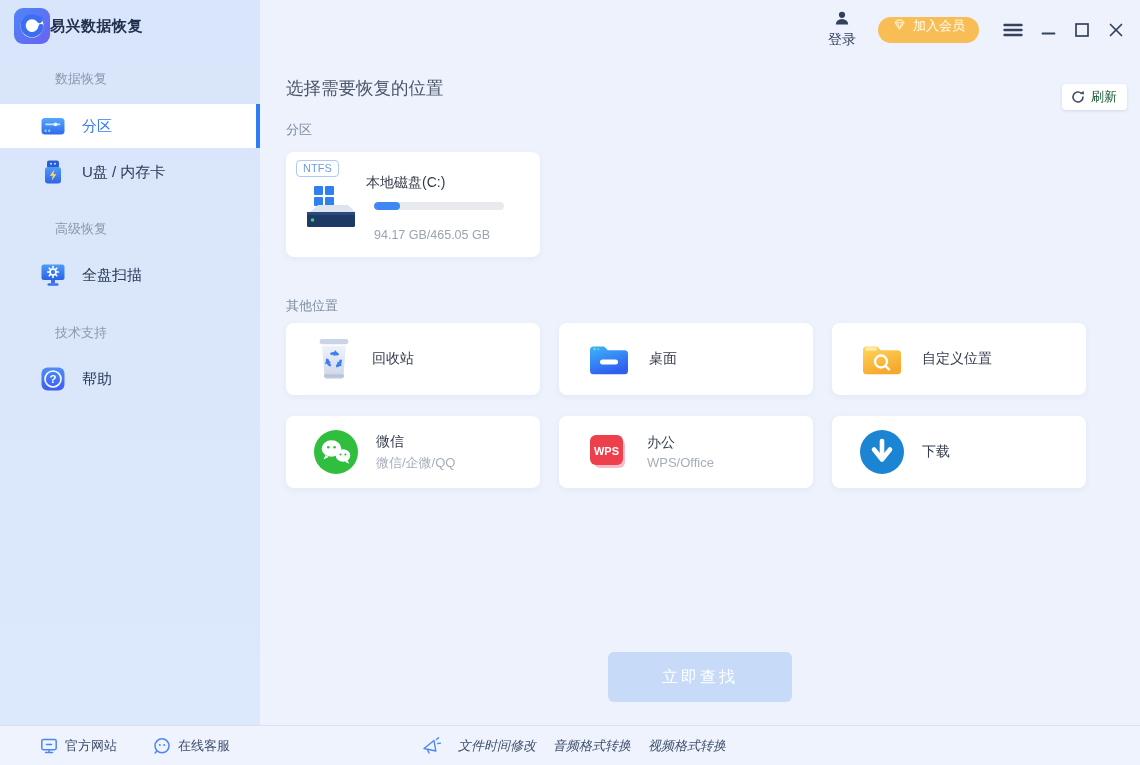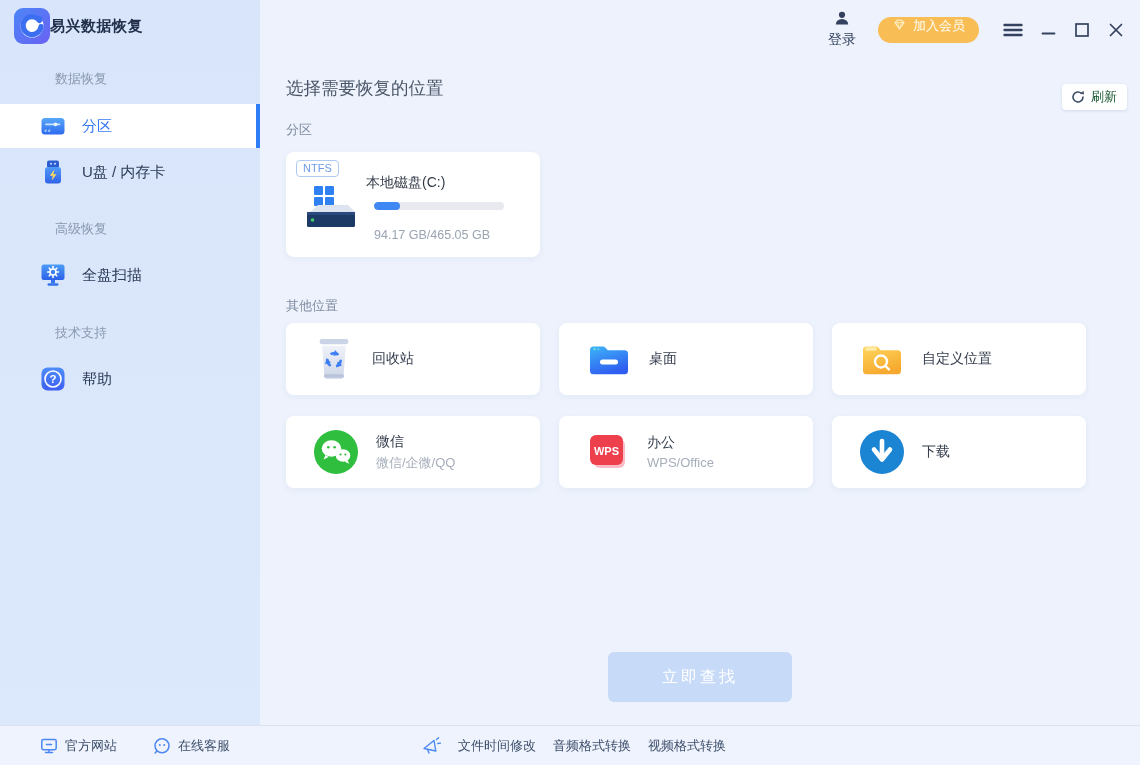--- a/index.html
+++ b/index.html
@@ -101,21 +101,21 @@
     font-family:inherit; cursor:pointer;
   }
 
   
   .footer {
     height:40px; flex:none; position:relative;
     background:#eef3fd; border-top:1px solid #dde3ee;
   }
   .flink { display:flex; align-items:center; gap:7px; font-size:13px; color:#3e4f6b; cursor:pointer; }
   .footer-left { position:absolute; left:40px; top:0; height:100%; display:flex; align-items:center; gap:36px; }
-  .footer-center { position:absolute; left:421px; top:0; height:100%; display:flex; align-items:center; gap:17px; }
+  .footer-center { position:absolute; left:421px; top:0; height:100%; display:flex; align-items:center; gap:17px;font-style:italic; }
   .footer-center .tool { font-size:13px; color:#3e4f6b; cursor:pointer; }
   .footer-version { position:absolute; right:13px; top:0; height:100%; display:flex; align-items:center; font-size:13px; color:#4e5b73; }
 </style>
 </head>
 <body>
 
 <div class="window">
   <div class="body-row">
 
     <div class="sidebar">

